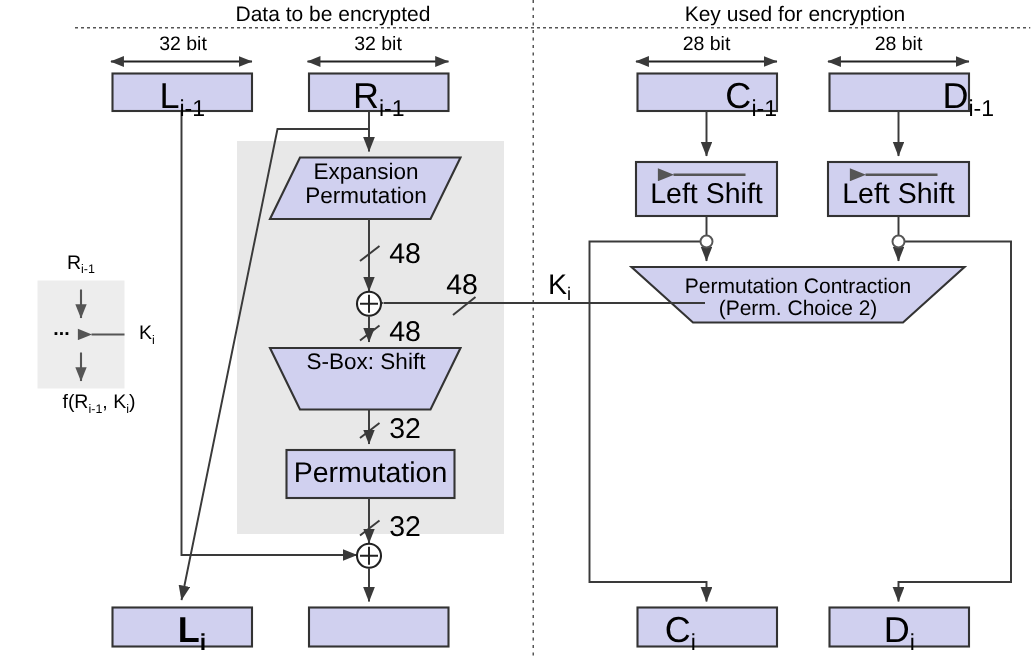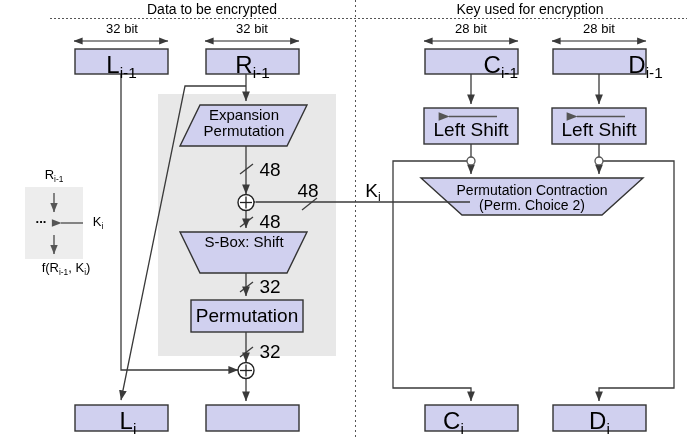--- a/index.html
+++ b/index.html
@@ -141,34 +141,34 @@
     <circle cx="471" cy="161" r="4" fill="#ffffff" stroke="#555" stroke-width="1.3"></circle>
     <circle cx="599" cy="161" r="4" fill="#ffffff" stroke="#555" stroke-width="1.3"></circle>
 
     <g stroke="#555" stroke-width="1.4" fill="none">
       <line x1="54" y1="193" x2="54" y2="212" marker-end="url(#ahs)"></line>
       <line x1="54" y1="235" x2="54" y2="254" marker-end="url(#ahs)"></line>
       <line x1="83" y1="223" x2="61" y2="223" marker-end="url(#ahLs)"></line>
     </g>
   </svg>
 
-  <div class="nodetext hdr" style="left:72px; top:2px; width:280px;">Data to be encrypted</div>
+  <div class="nodetext hdr" style="left:82px; top:2px; width:280px;">Data to be encrypted</div>
   <div class="nodetext hdr" style="left:390px; top:2px; width:280px;">Key used for encryption</div>
 
   <div class="nodetext bit" style="left:76px; top:22px; width:92px;">32 bit</div>
   <div class="nodetext bit" style="left:206px; top:22px; width:92px;">32 bit</div>
   <div class="nodetext bit" style="left:425px; top:22px; width:92px;">28 bit</div>
   <div class="nodetext bit" style="left:553px; top:22px; width:92px;">28 bit</div>
 
   <div class="nodetext reg" style="left:75px; top:52px; width:93px;"><span>L</span><sub>i-1</sub></div>
   <div class="nodetext reg" style="left:206px; top:52px; width:93px;"><span>R</span><sub>i-1</sub></div>
   <div class="nodetext reg" style="left:425px; top:52px; width:93px;text-align:right;"><span>C</span><sub>i-1</sub></div>
   <div class="nodetext reg" style="left:553px; top:52px; width:93px;padding-left:46px;"><span>D</span><sub>i-1</sub></div>
 
-  <div class="nodetext reg" style="left:75px; top:408px; width:106px;"><span>L</span><sub>i</sub></div>
+  <div class="nodetext reg" style="left:75px; top:408px; width:106px;font-weight:bold;"><span>L</span><sub>i</sub></div>
   <div class="nodetext reg" style="left:223px; top:408px; width:97px;margin-top:36px;"><span>R</span><sub>i</sub></div>
   <div class="nodetext reg" style="left:415px; top:408px; width:77px;"><span>C</span><sub>i</sub></div>
   <div class="nodetext reg" style="left:553px; top:408px; width:93px;"><span>D</span><sub>i</sub></div>
 
   <div class="nodetext shape" style="left:186px; top:107px; width:116px;">
     <div>Expansion</div>
     <div>Permutation</div>
   </div>
 
   <div class="nodetext shape" style="left:186px; top:234px; width:116px;">

